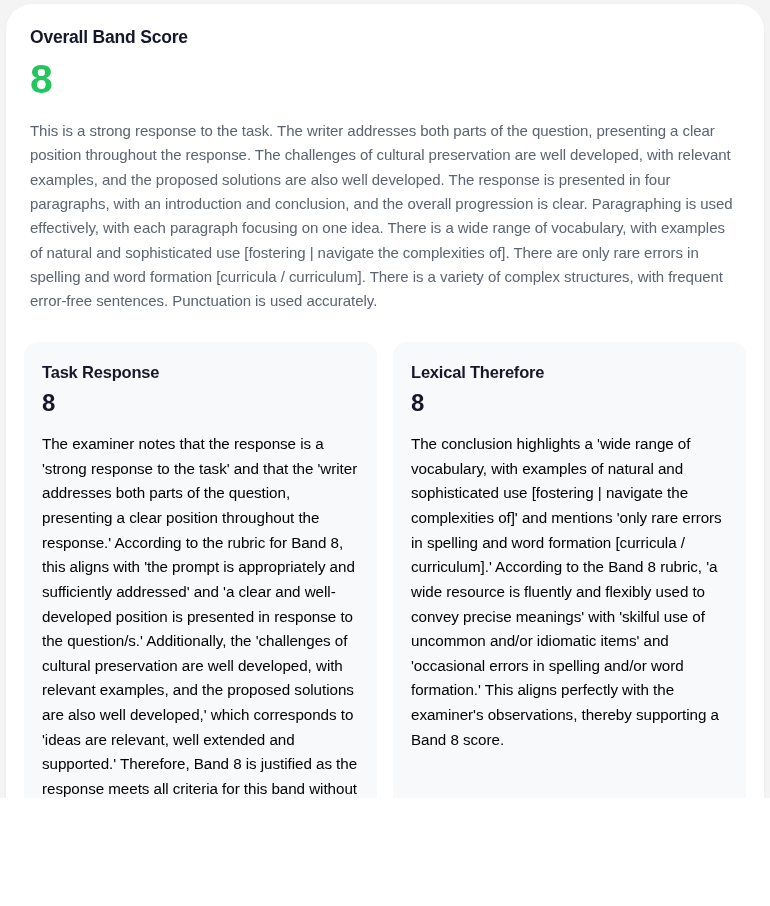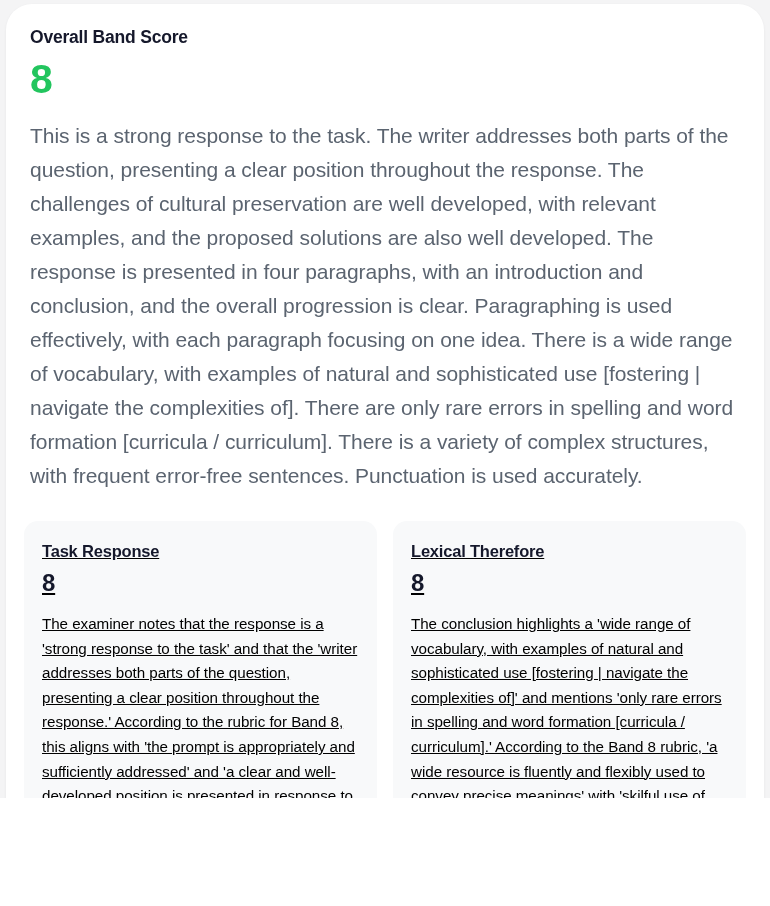--- a/index.html
+++ b/index.html
@@ -53,33 +53,32 @@
     font-size: 41px;
     font-weight: 700;
     line-height: 1.18;
     color: #22c55e;
     margin-top: 6px;
     letter-spacing: -0.5px;
   }
 
   .overall-feedback {
     margin-top: 16px;
-    font-size: 21px;
+    font-size: 15px;
     line-height: 1.62;
     color: #5b6470;
     letter-spacing: -0.05px;
     text-align: left;
   }
 
   
   .criteria {
     display: flex;
     gap: 16px;
     padding: 28px 18px 0 18px;
-    text-decoration: underline;
   }
 
   .criterion {
     flex: 1 1 0;
     background: #f8f9fa;
     border-radius: 14px;
     padding: 20px 18px 24px 18px;
     min-width: 0;
   }
 

